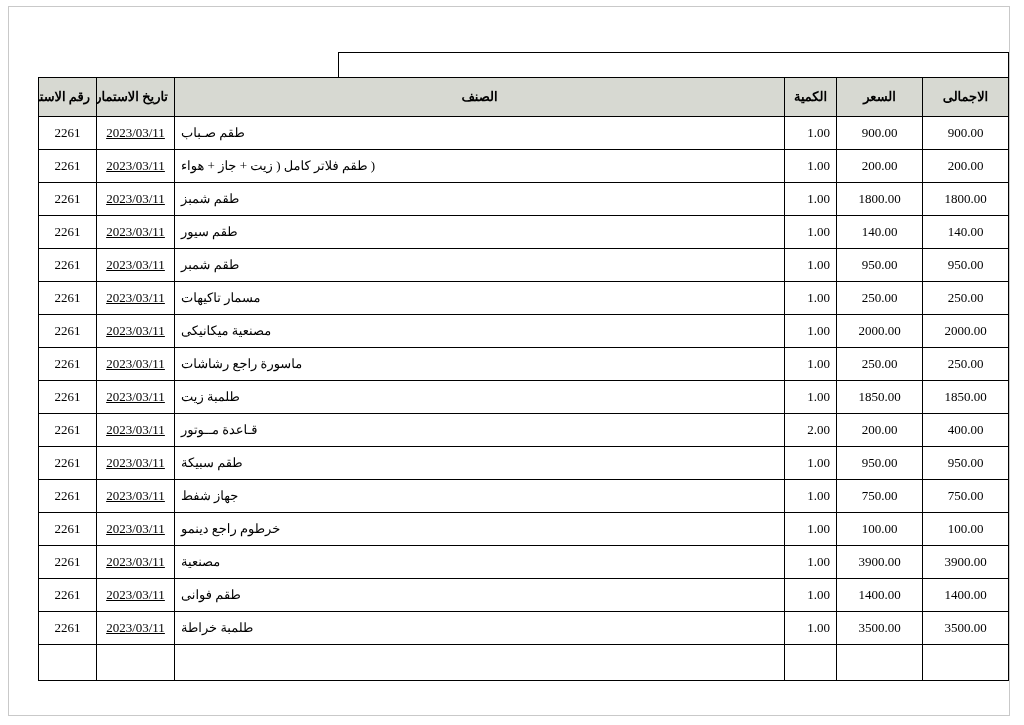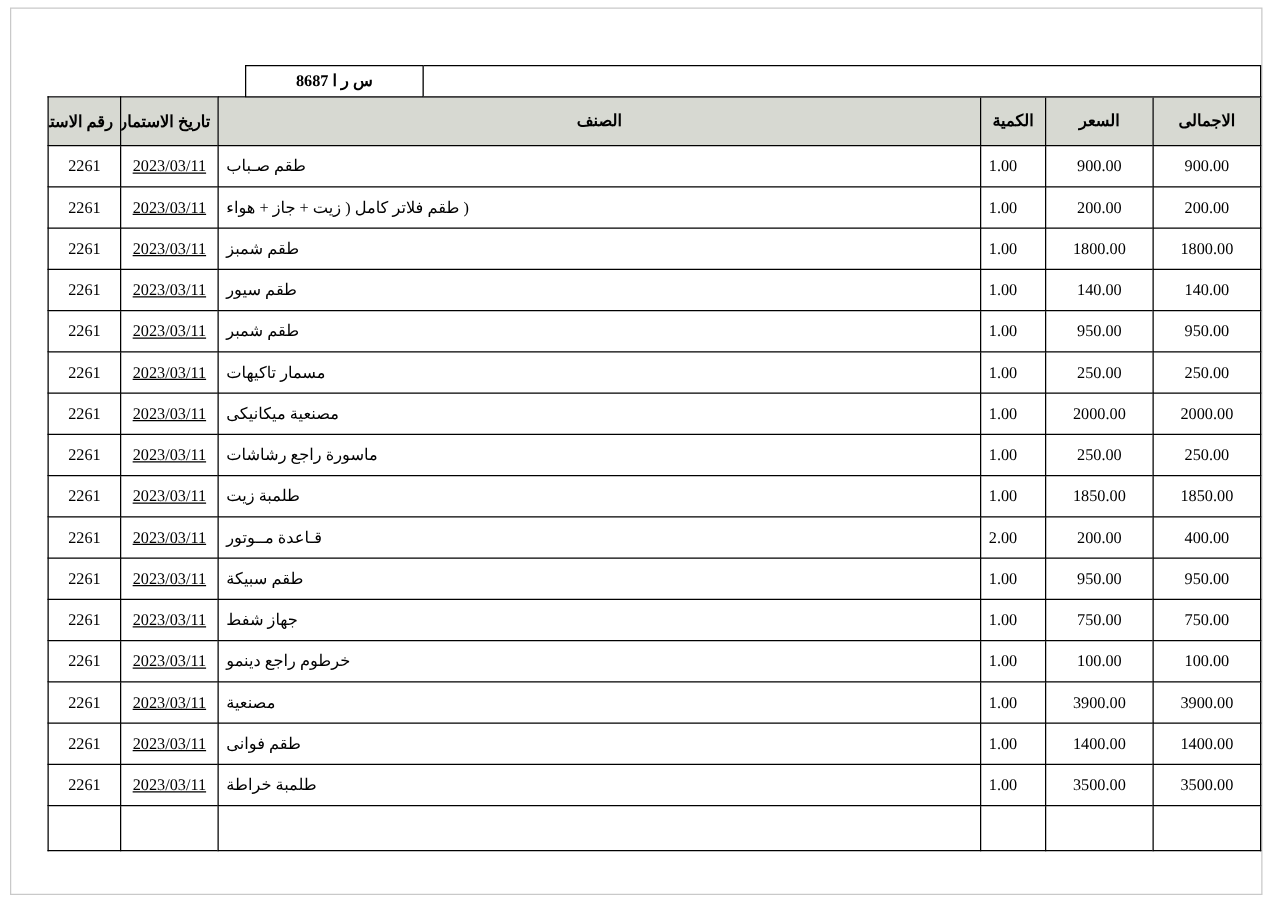--- a/index.html
+++ b/index.html
@@ -96,21 +96,21 @@
     font-size: 13px;
   }
   th.col-total   { width: 86px; margin-left: 12px; }
   th.col-price   { width: 86px; }
   th.col-qty     { width: 52px; }
   th.col-item    { width: 610px; }
   th.col-date    { width: 78px; }
   th.col-permit  { width: 58px; }
 
   td.c-total, td.c-price { text-align: center; font-size: 13.5px; }
-  td.c-qty   { text-align: left; font-size: 13.5px; }
+  td.c-qty   { text-align: right; font-size: 13.5px; }
   td.c-item  { text-align: left; direction: rtl; font-size: 13.5px; padding-left: 14px; }
   td.c-date  { text-align: center; font-size: 13px; direction: ltr; text-decoration: underline; }
   td.c-permit{ text-align: center; font-size: 13.5px; font-weight: normal; }
 
   
   tr.empty-row td {
     height: 36px;
     border-left: 1px solid #000;
     border-right: 1px solid #000;
     border-bottom: 1px solid #000;
@@ -118,21 +118,20 @@
   }
 </style>
 </head>
 <body>
 
 <div id="page-frame">
   <div id="sheet">
 
     <div class="top-strip">
       <div class="cell cell-blank"></div>
-      <div class="cell cell-plate">س ر ا 8687</div>
     </div>
 
     <table class="grid">
       <thead>
         <tr>
           <th class="col-total">الاجمالى</th>
           <th class="col-price">السعر</th>
           <th class="col-qty">الكمية</th>
           <th class="col-item">الصنف</th>
           <th class="col-date">تاريخ الاستمارة</th>

